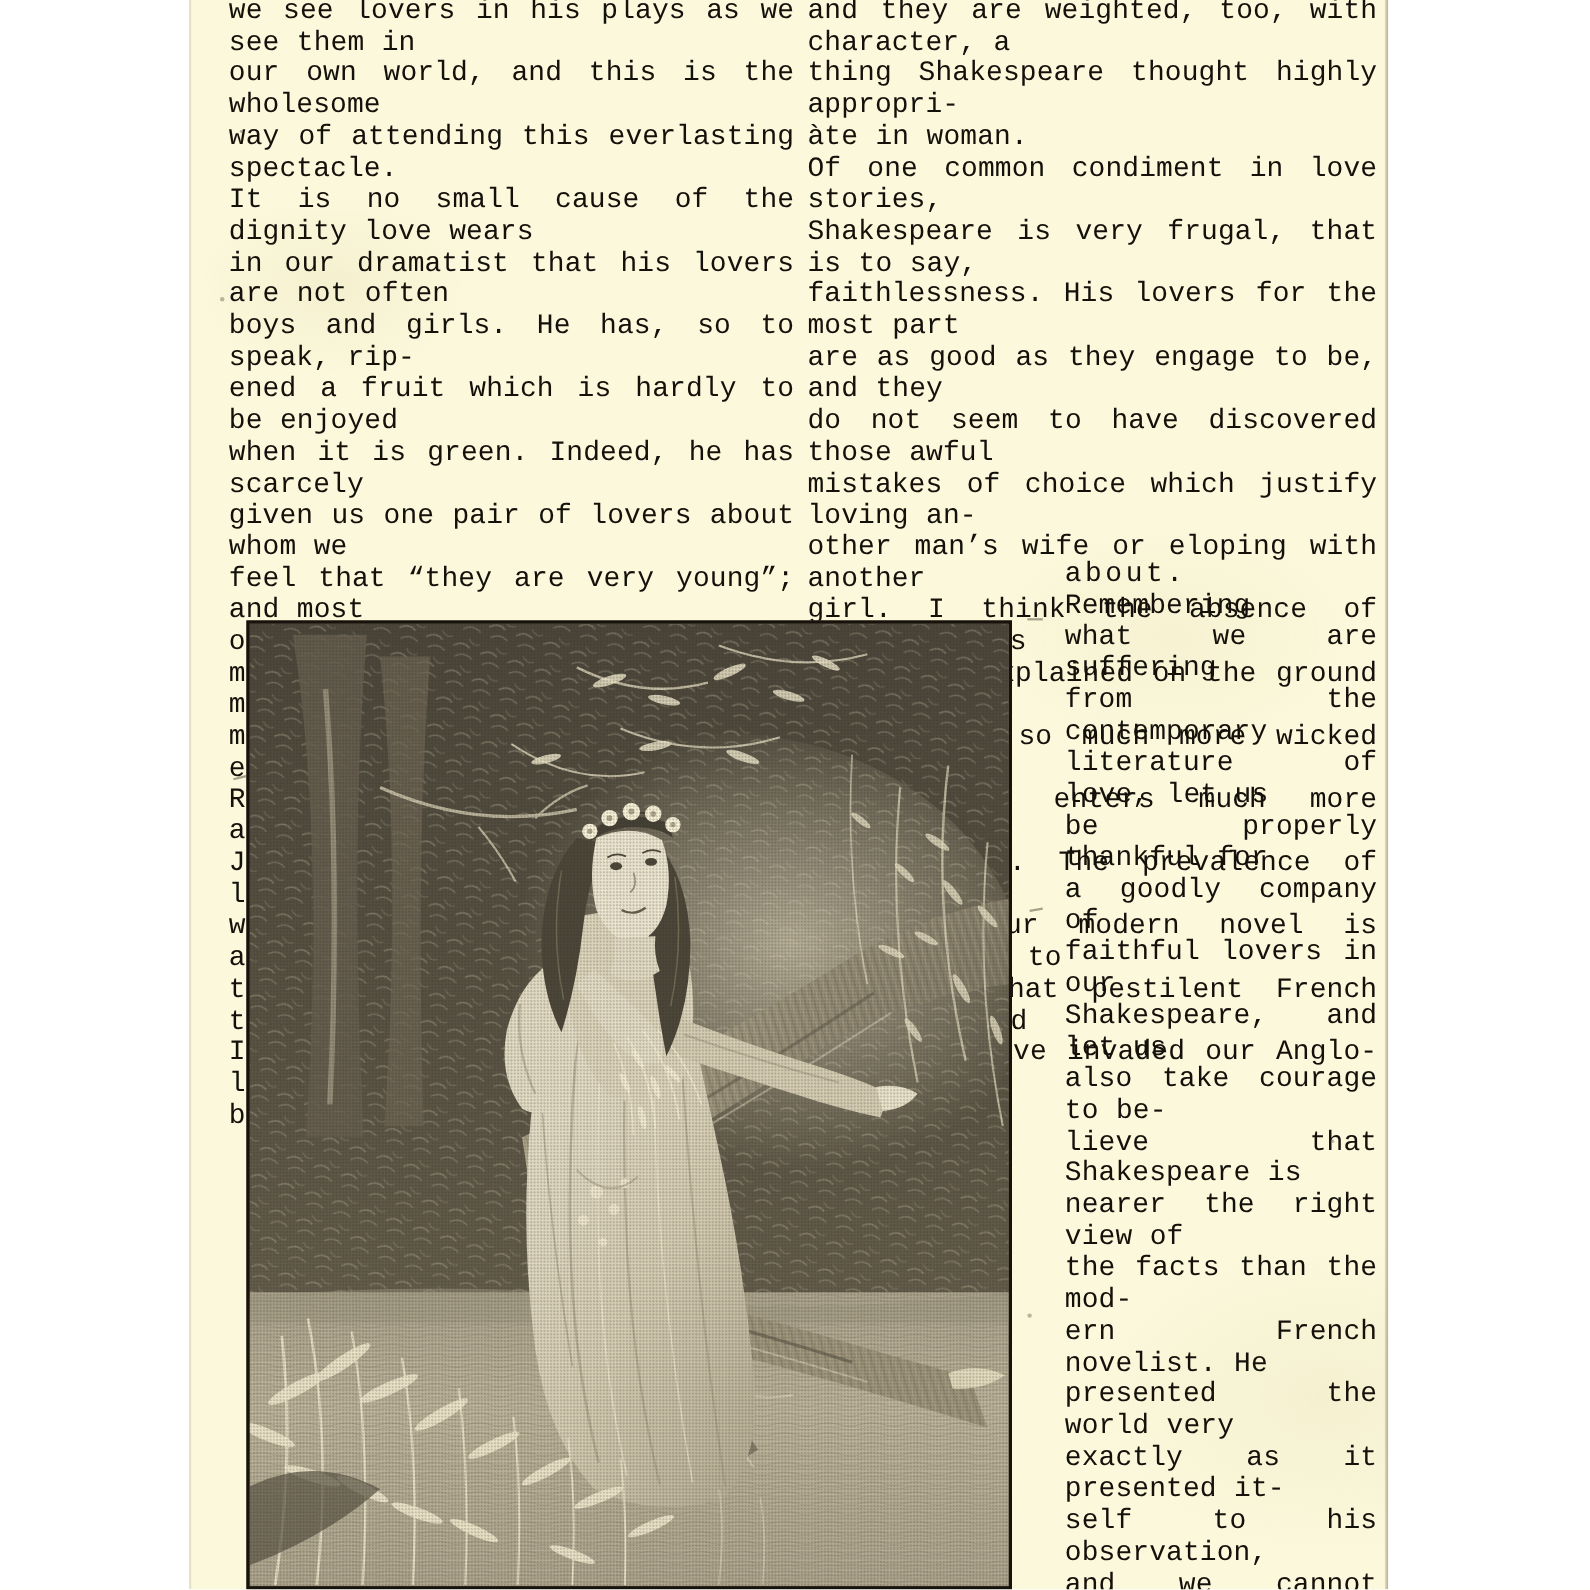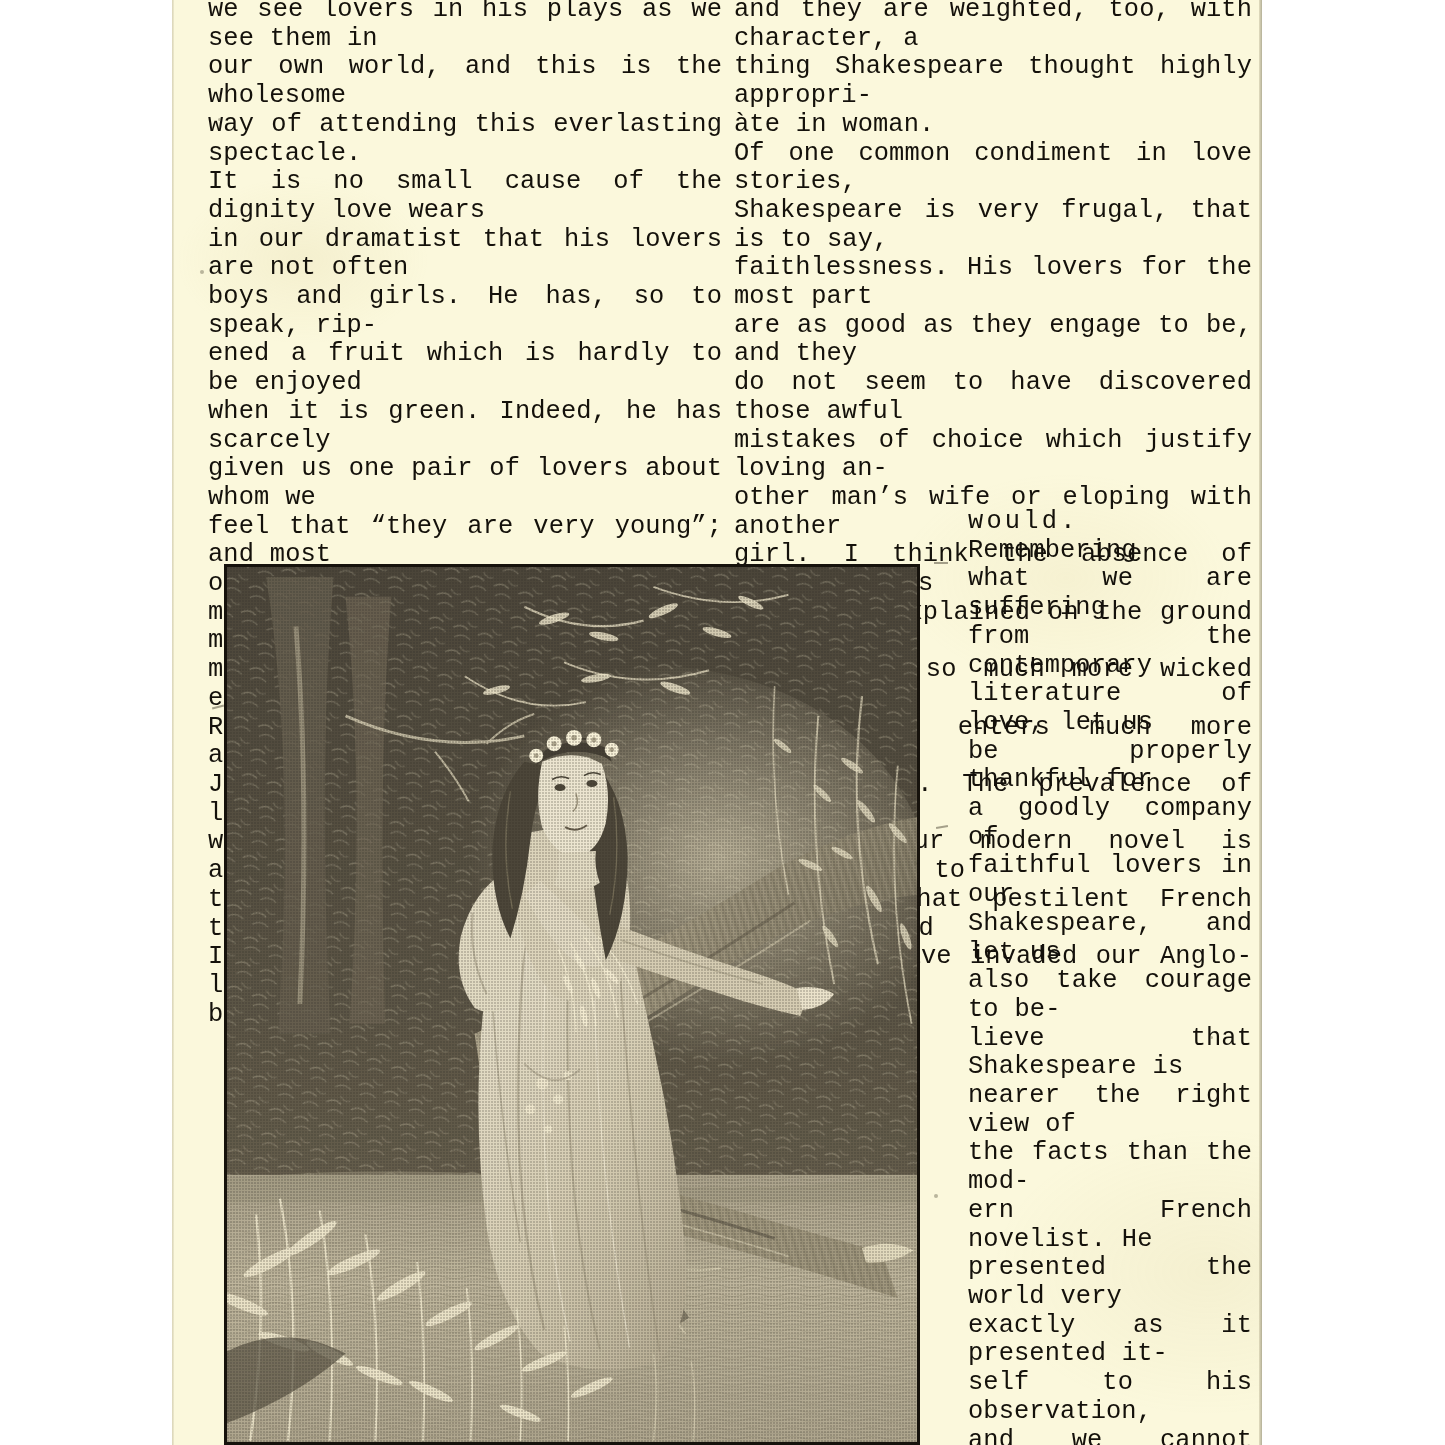--- a/index.html
+++ b/index.html
@@ -189,21 +189,21 @@
 other  man’s  wife  or  eloping  with  another
 girl.    I  think  the  absence  of  faithlessness
 cannot  be  explained on  the  ground  that  we
 have grown so much  more  wicked  that  un-
 faithfulness  enters  much  more  largely into
 modern  life.    The  prevalence  of  unfaithful-
 ness in our  modern  novel is probably due to
 the fact that  pestilent  French  doctrines  and
 practices  have  invaded  our  Anglo-American</div>
 
-    <div class="col-text" id="right-column-narrow"><span class="tracked">would.</span><span>   Remembering
+    <div class="col-text" id="right-column-narrow"><span class="tracked">about.</span><span>   Remembering
 what  we  are  suffering
 from  the  contemporary
 literature  of love, let us
 be properly  thankful for
 a   goodly  company  of
 faithful  lovers  in  our
 Shakespeare,  and  let us
 also take courage to be-
 lieve that Shakespeare is
 nearer  the  right  view of

